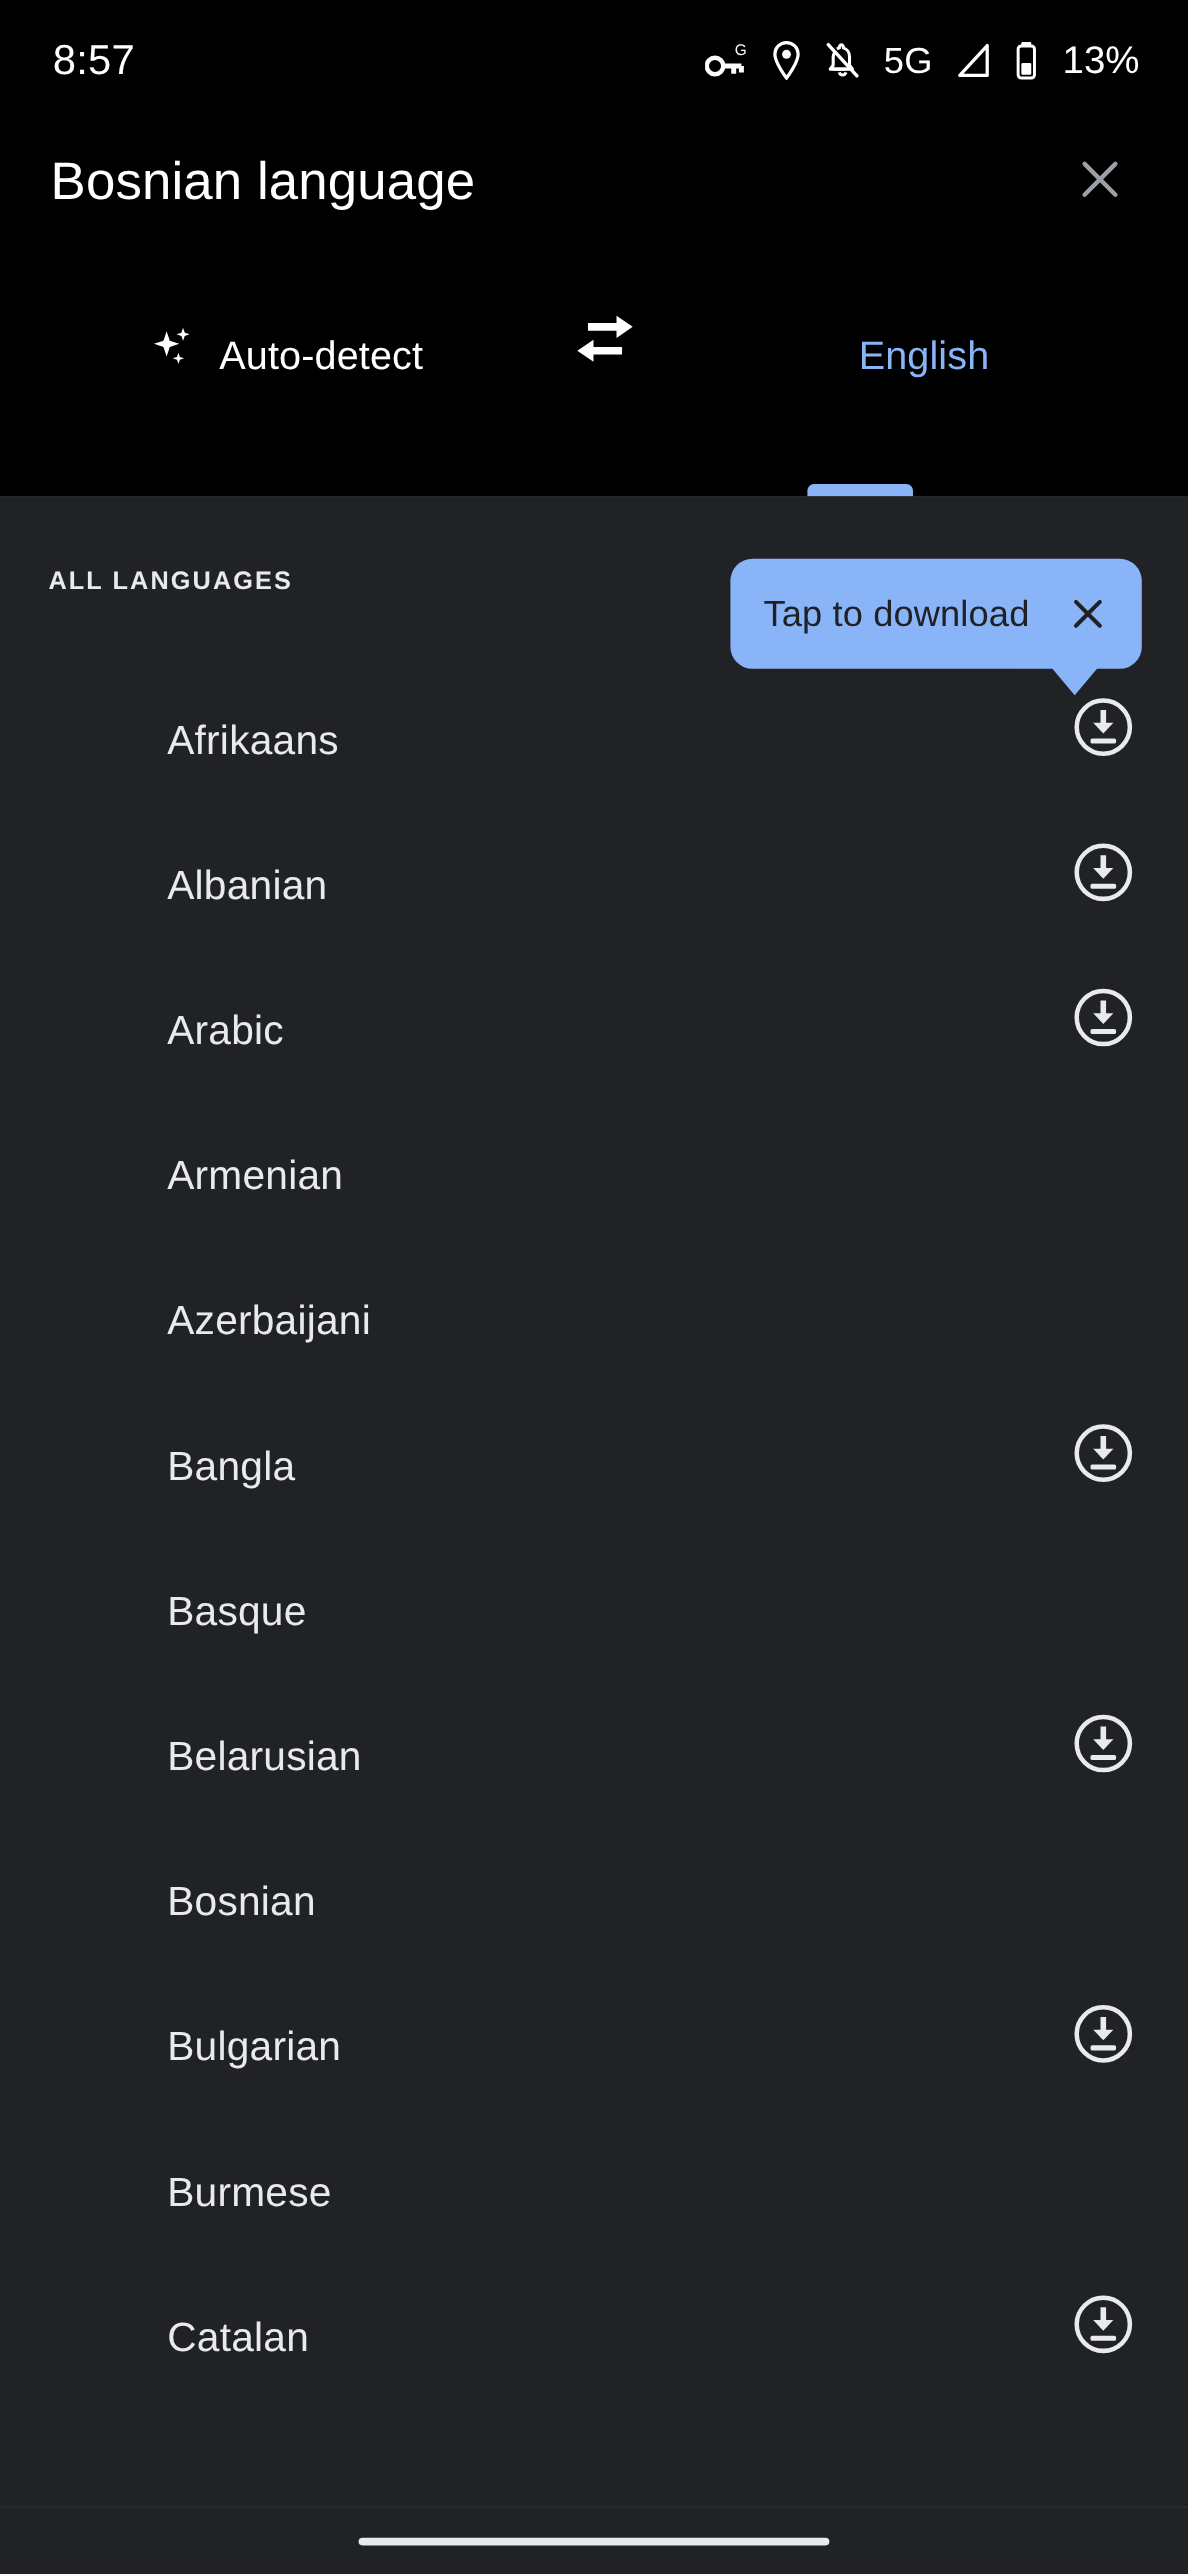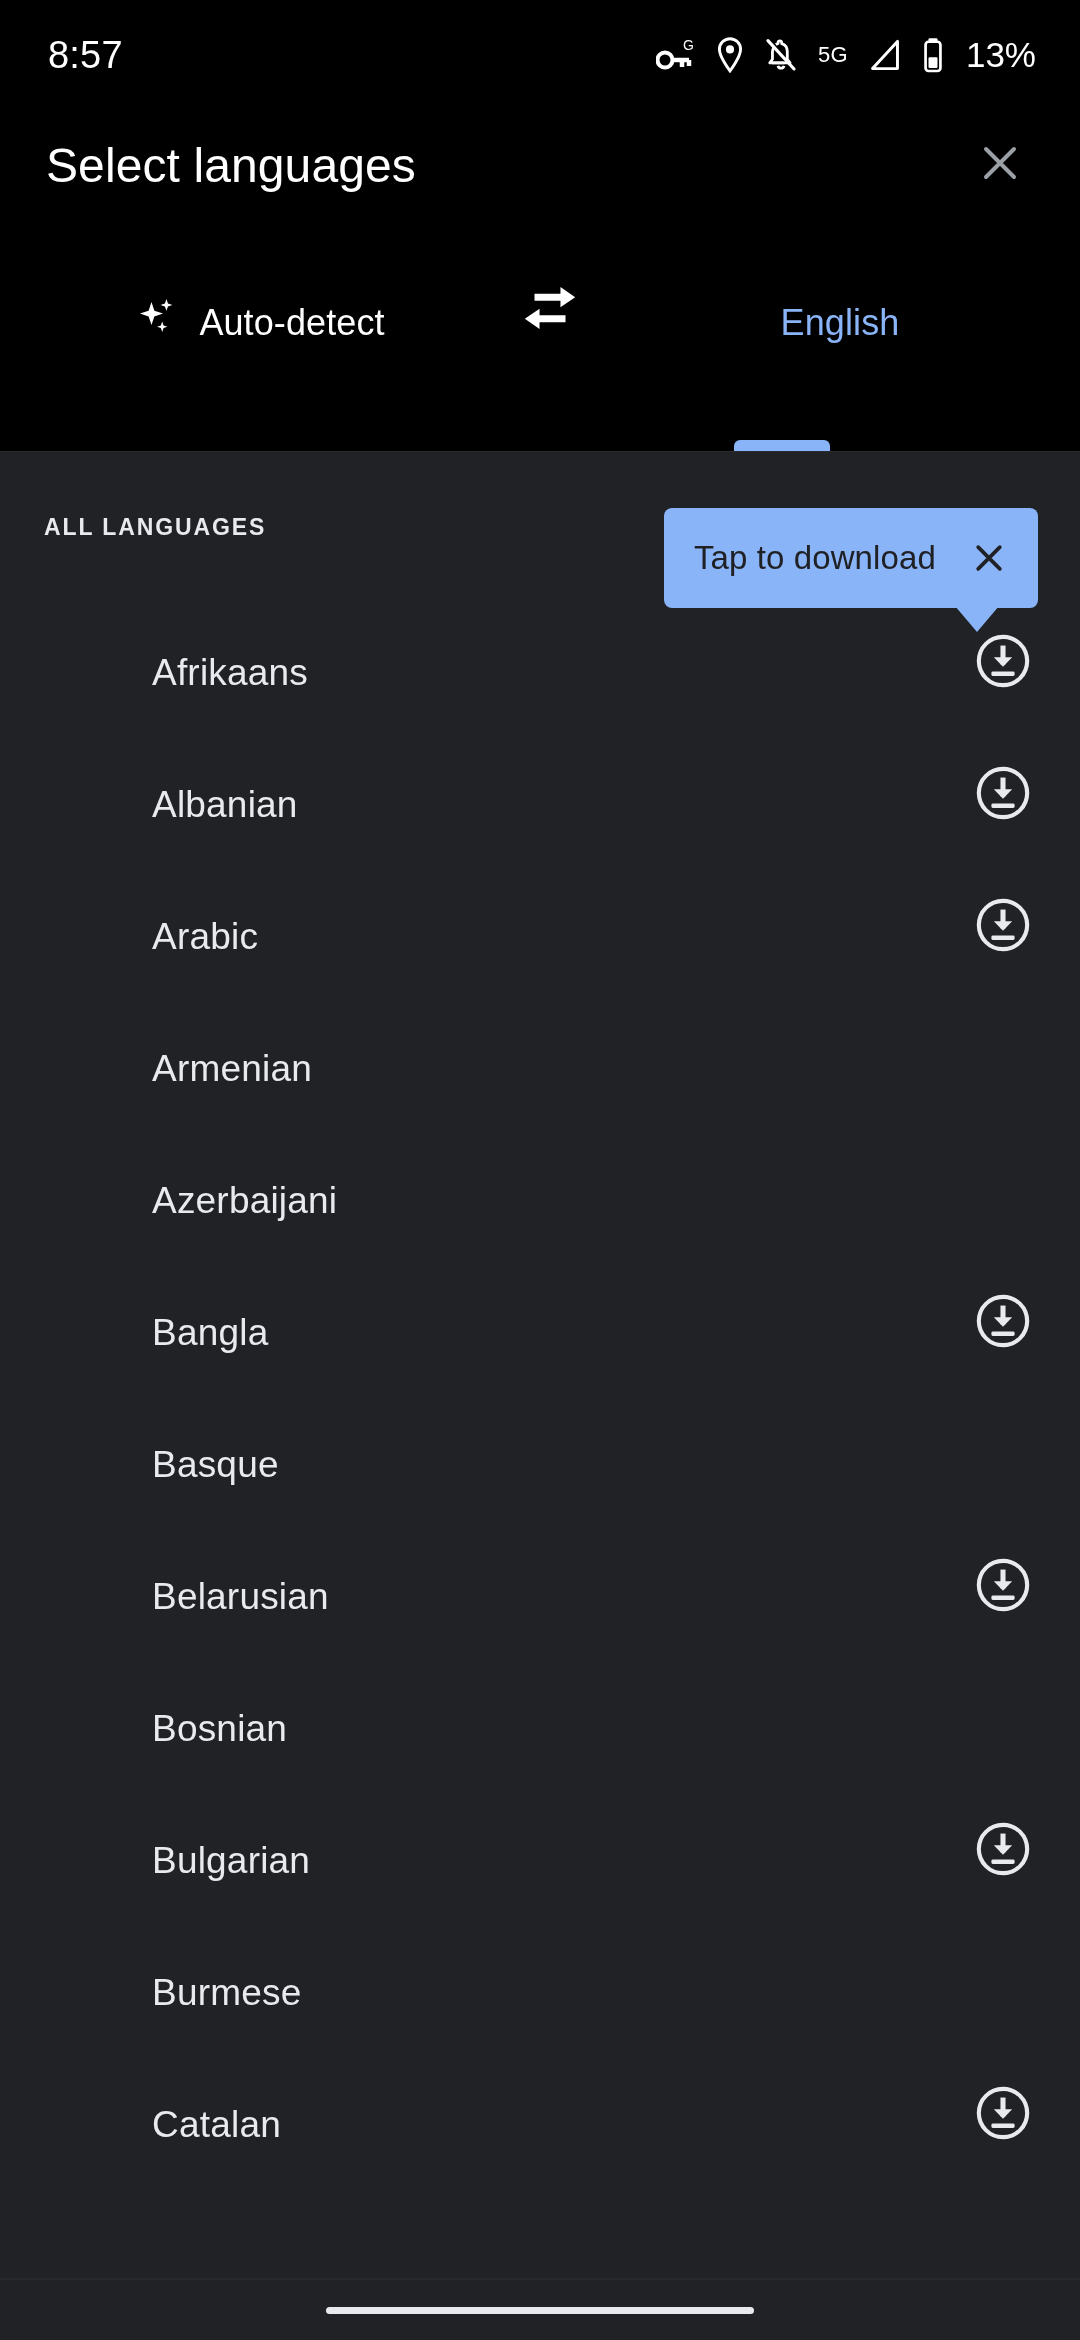--- a/index.html
+++ b/index.html
@@ -24,21 +24,21 @@
     padding:0 44px 0 48px;
   }
   .status-time {
     font-size:38px; font-weight:500; color:#ffffff; letter-spacing:0.2px;
   }
   .status-icons { display:flex; align-items:center; gap:20px; }
   .status-icons svg { display:block; }
   .status-battery-pct {
     font-size:35px; font-weight:500; color:#ffffff; margin-left:2px;
   }
-  .net-label { font-size:22px; font-weight:500; color:#fff; letter-spacing:.3px; }
+  .net-label { font-size:33px; font-weight:500; color:#fff; letter-spacing:.3px; }
 
   
   .header {
     position:absolute; top:110px; left:0; right:0; height:110px;
     display:flex; align-items:center; justify-content:space-between;
     padding:0 44px 0 46px;
   }
   .header-title {
     font-size:48px; font-weight:400; color:#ffffff; letter-spacing:0.1px;
   }
@@ -93,21 +93,21 @@
     padding:0 44px 0 152px; cursor:pointer;
   }
   .lang-name { font-size:37px; font-weight:400; color:#e8eaed; letter-spacing:.2px; }
   .dl-icon { width:66px; height:66px; display:flex; align-items:center; justify-content:center; cursor:pointer; }
   .dl-placeholder { width:66px; height:66px; }
 
   
   .tooltip {
     position:absolute; top:508px; left:664px;
     width:374px; height:100px;
-    background:#8ab4f8; border-radius:8px;
+    background:#8ab4f8; border-radius:20px;
     display:flex; align-items:center; justify-content:space-between;
     padding:0 26px 0 30px;
     z-index:20;
   }
   .tooltip-text { font-size:33px; color:#202124; font-weight:400; letter-spacing:.1px; }
   .tooltip-close { width:46px; height:46px; display:flex; align-items:center; justify-content:center; cursor:pointer; }
   .tooltip-arrow {
     position:absolute; top:606px; left:955px;
     width:0; height:0;
     border-left:22px solid transparent;
@@ -174,21 +174,21 @@
           <rect x="2.4" y="4.2" width="13.2" height="26" rx="2.6" fill="none" stroke="#fff" stroke-width="2.4"></rect>
           <rect x="5" y="18" width="8" height="9.6" rx="1" fill="#fff"></rect>
         </svg>
       </span>
 
       <span class="status-battery-pct">13%</span>
     </div>
   </div>
 
   <div class="header">
-    <div class="header-title">Select languages</div>
+    <div class="header-title">Bosnian language</div>
     <div class="close-btn">
       <span>
         <svg width="48" height="48" viewBox="0 0 24 24">
           <path d="M5 5 L19 19 M19 5 L5 19" stroke="#9aa0a6" stroke-width="2" stroke-linecap="round"></path>
         </svg>
       </span>
     </div>
   </div>
 
   <div class="tabbar">

